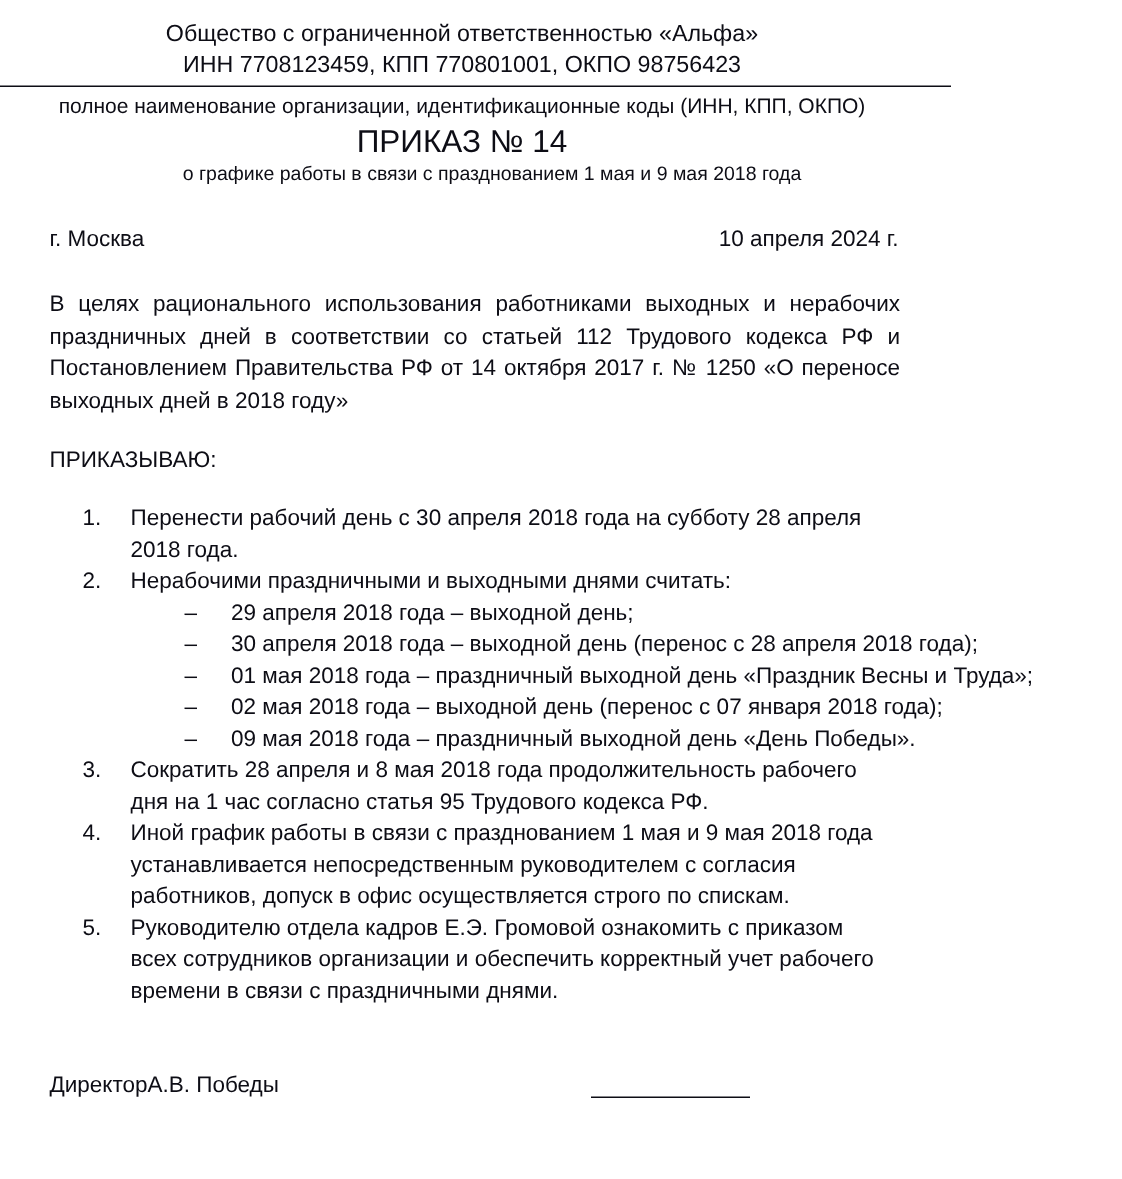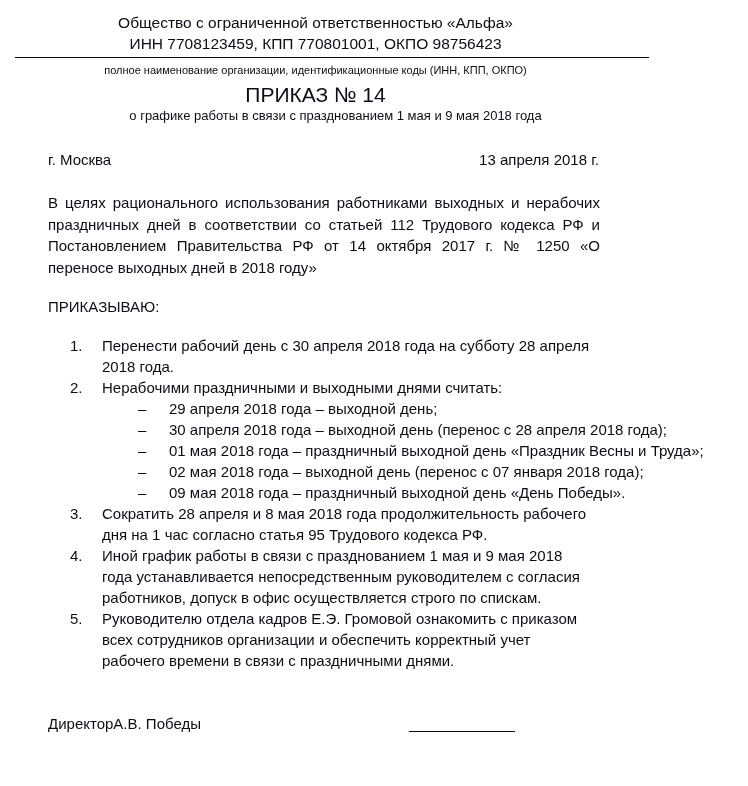--- a/index.html
+++ b/index.html
@@ -14,42 +14,41 @@
     font-family: "Liberation Sans", sans-serif;
     color: #0d0d15;
     -webkit-font-smoothing: antialiased;
     overflow: hidden;
   }
   .page {
     position: relative;
     width: 616px;
     height: 786px;
     box-sizing: border-box;
-    padding-left: 15px;
   }
 
   
   .org-header {
     padding-top: 12px;
     text-align: center;
   }
   .org-line {
     font-size: 15.5px;
     line-height: 21px;
     white-space: nowrap;
   }
   .header-rule {
     width: 634px;
     height: 0;
     margin: 3px auto 0 auto;
     border-top: 1.6px solid #0d0d15;
   }
   .header-caption {
     text-align: center;
-    font-size: 11px;
+    font-size: 14px;
     line-height: 16px;
     margin-top: 4px;
   }
 
   
   .doc-title-block {
     text-align: center;
     margin-top: 6px;
   }
   .doc-title {
@@ -178,21 +177,21 @@
 
   <div class="header-caption">полное наименование организации, идентификационные коды (ИНН, КПП, ОКПО)</div>
 
   <div class="doc-title-block">
     <div class="doc-title">ПРИКАЗ № 14</div>
     <div class="doc-subtitle">о графике работы в связи с празднованием 1 мая и 9 мая 2018 года</div>
   </div>
 
   <div class="meta-row">
     <span>г. Москва</span>
-    <span>13 апреля 2018 г.</span>
+    <span>10 апреля 2024 г.</span>
   </div>
 
   <div class="intro-par">В целях рационального использования работниками выходных и нерабочих праздничных дней в соответствии со статьей 112 Трудового кодекса РФ и Постановлением Правительства РФ от 14 октября 2017 г. № 1250 «О переносе выходных дней в 2018 году»</div>
 
   <div class="order-word">ПРИКАЗЫВАЮ:</div>
 
   <ol class="items">
     <li>
       <span class="item-text">Перенести рабочий день с 30 апреля 2018 года на субботу 28 апреля 2018 года.</span>
     </li>

